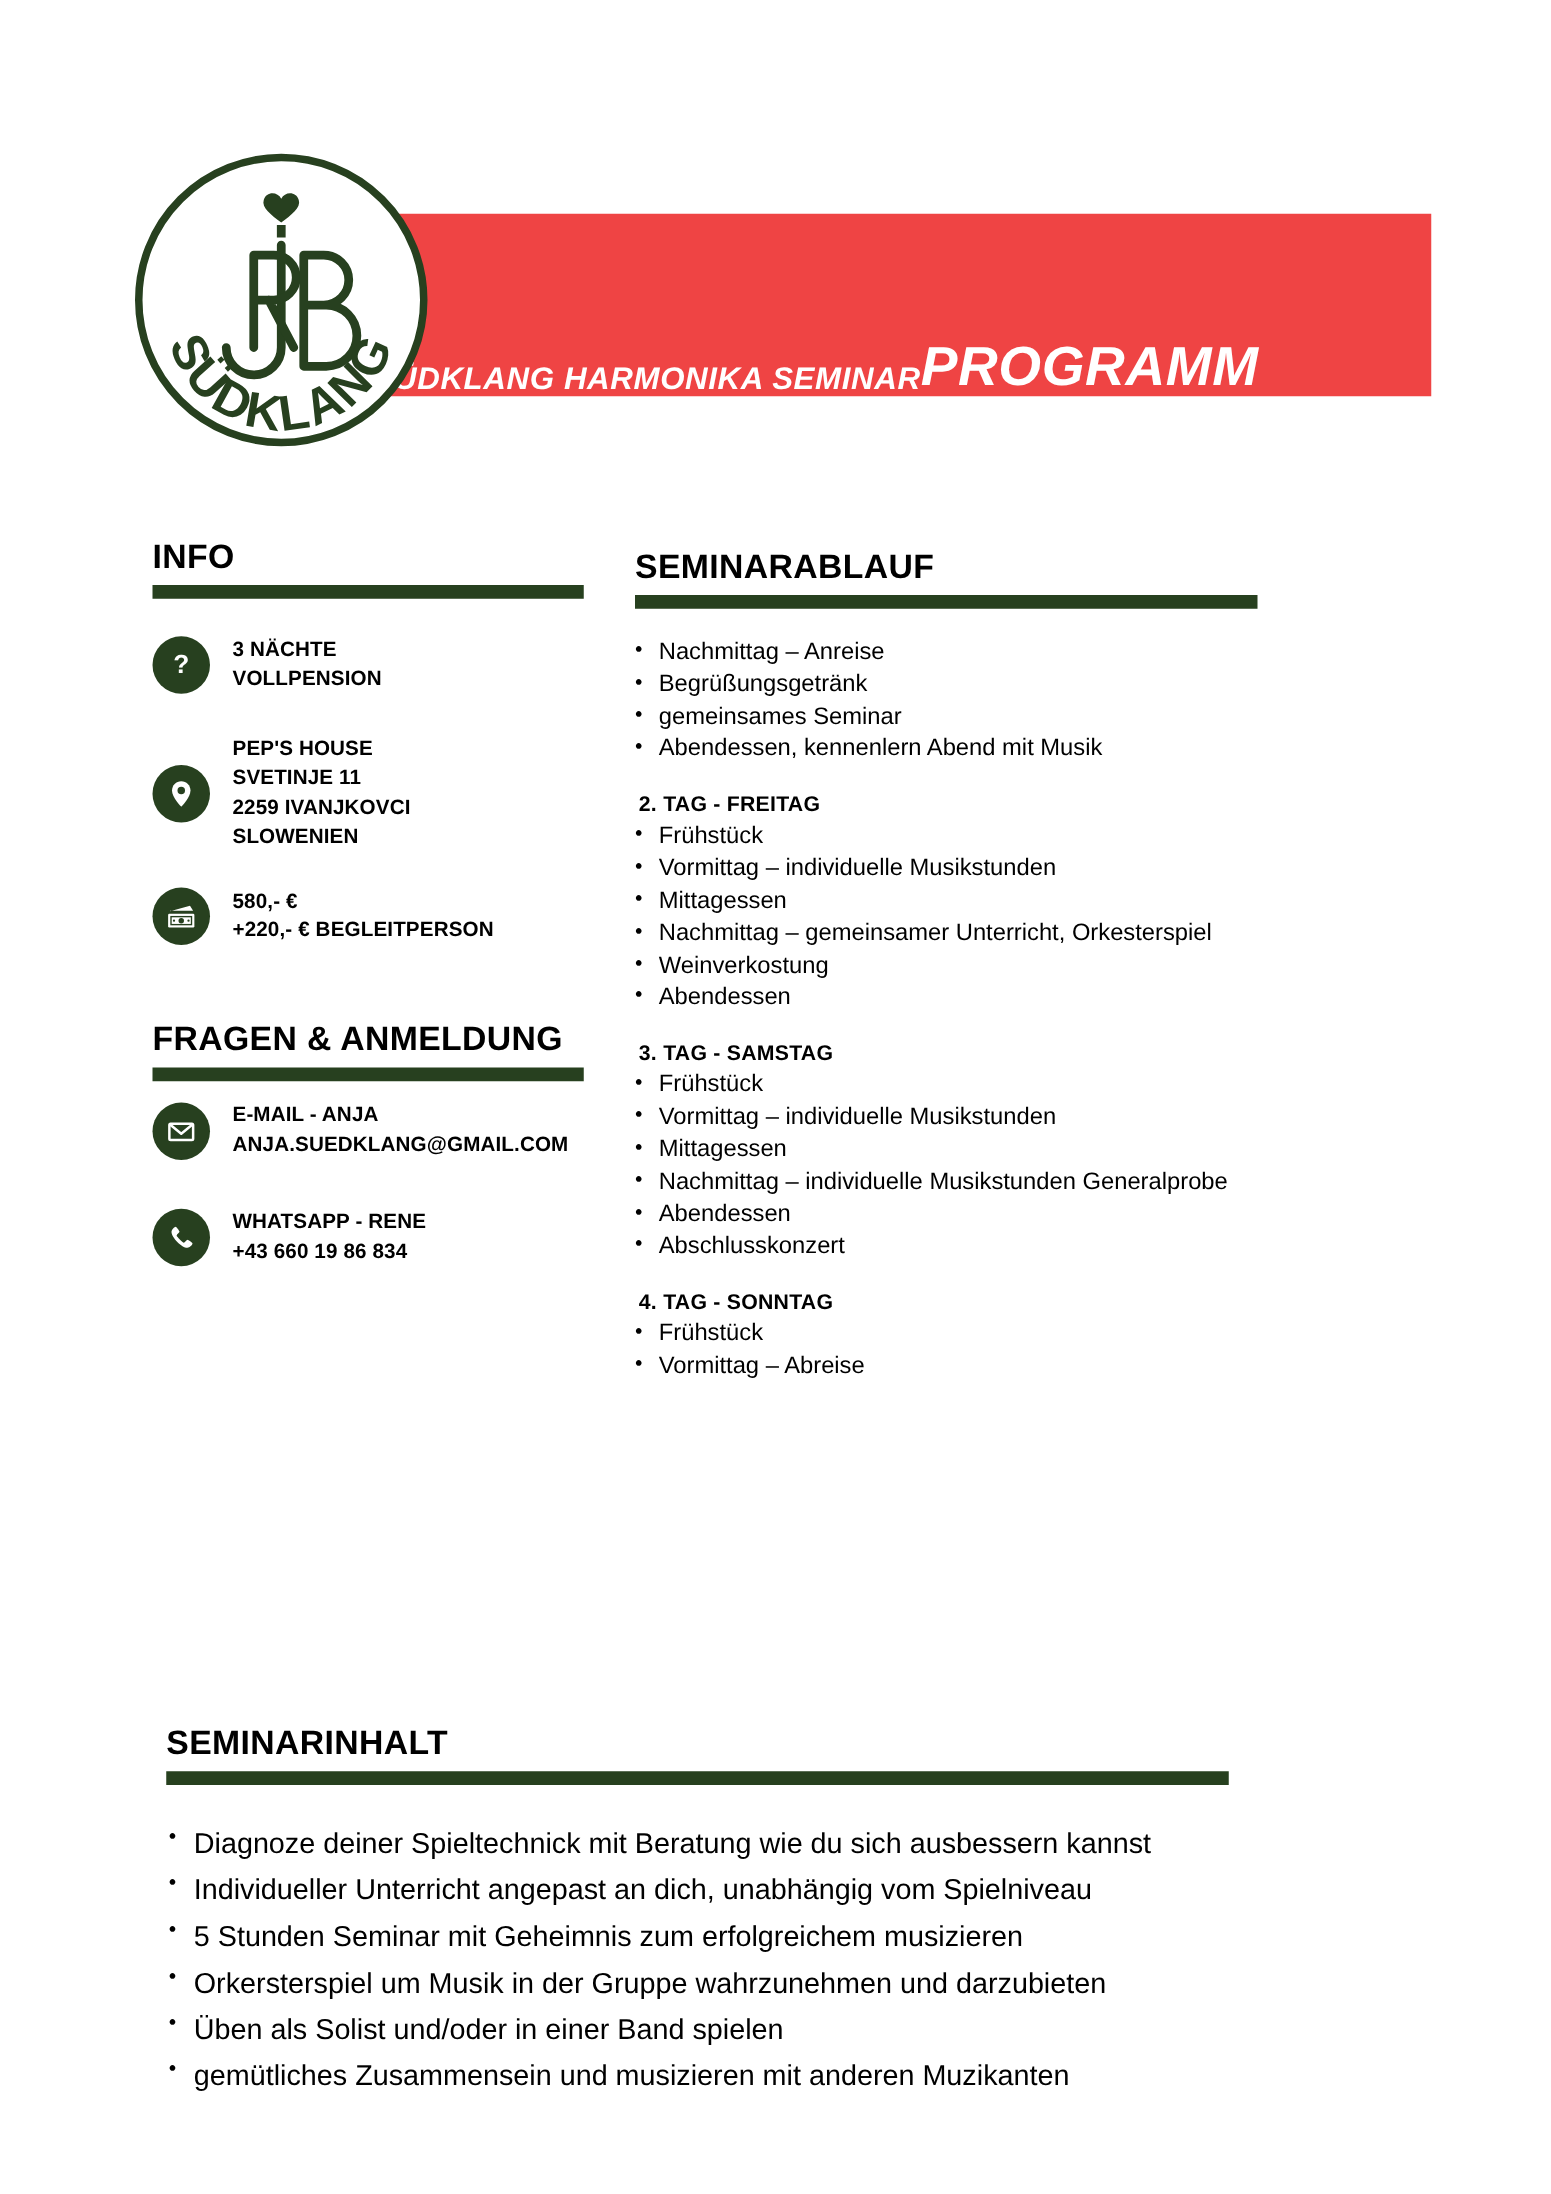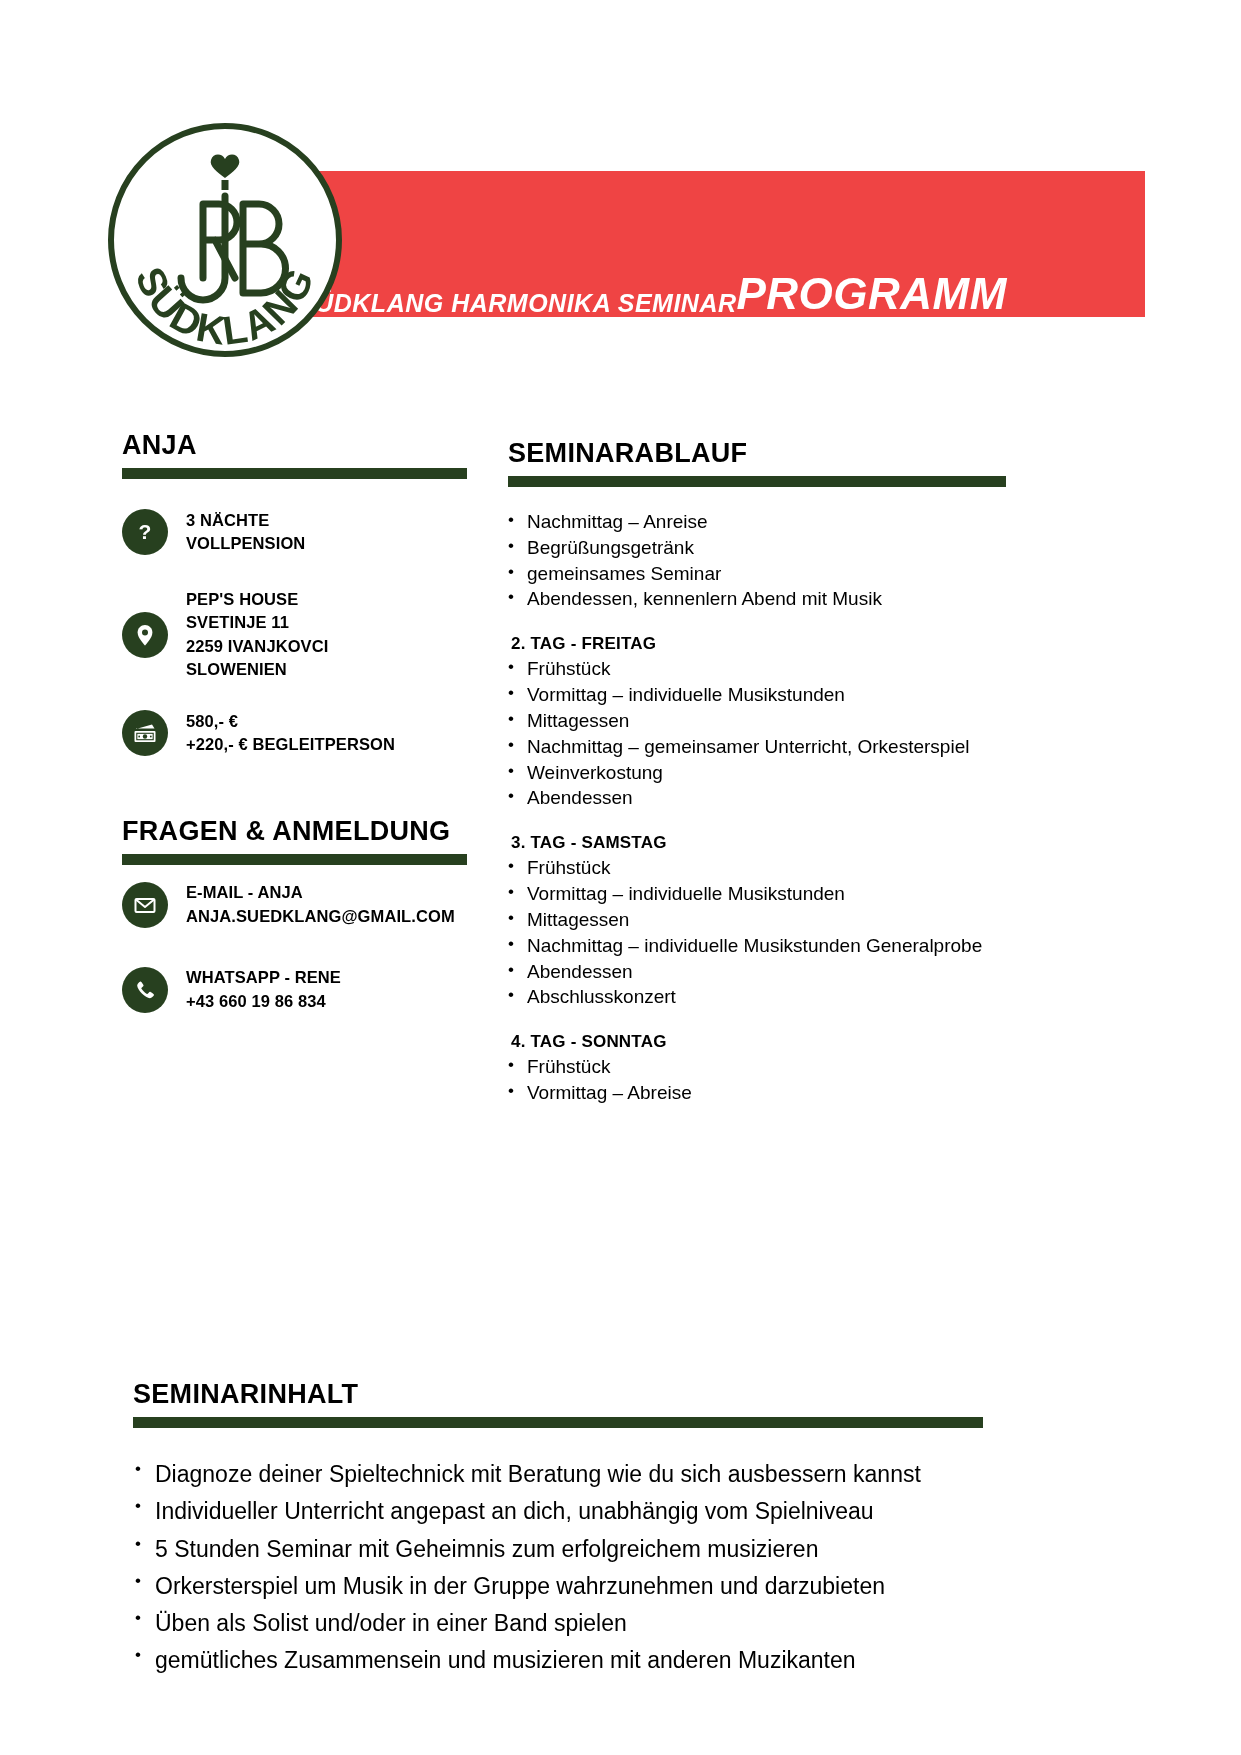--- a/index.html
+++ b/index.html
@@ -220,21 +220,21 @@
     </defs>
     <text font-family="Liberation Sans, sans-serif" font-size="40" font-weight="bold" letter-spacing="2" fill="#27401f">
       <textPath href="#arcpath" startOffset="50%" text-anchor="middle">SÜDKLANG</textPath>
     </text>
   </svg>
 </div>
 
 <div class="col-left">
 
   <div>
-    <div class="sec-head">ANJA</div>
+    <div class="sec-head">INFO</div>
     <div class="sec-rule rule-left"></div>
 
     <div class="info-rows">
 
       <div class="irow row-nights">
         <span class="badge">
           <svg width="26" height="26" viewBox="0 0 26 26">
             <text x="13" y="19.5" text-anchor="middle" font-family="Liberation Sans, sans-serif" font-size="21" font-weight="bold" fill="#ffffff">?</text>
           </svg>
         </span>

